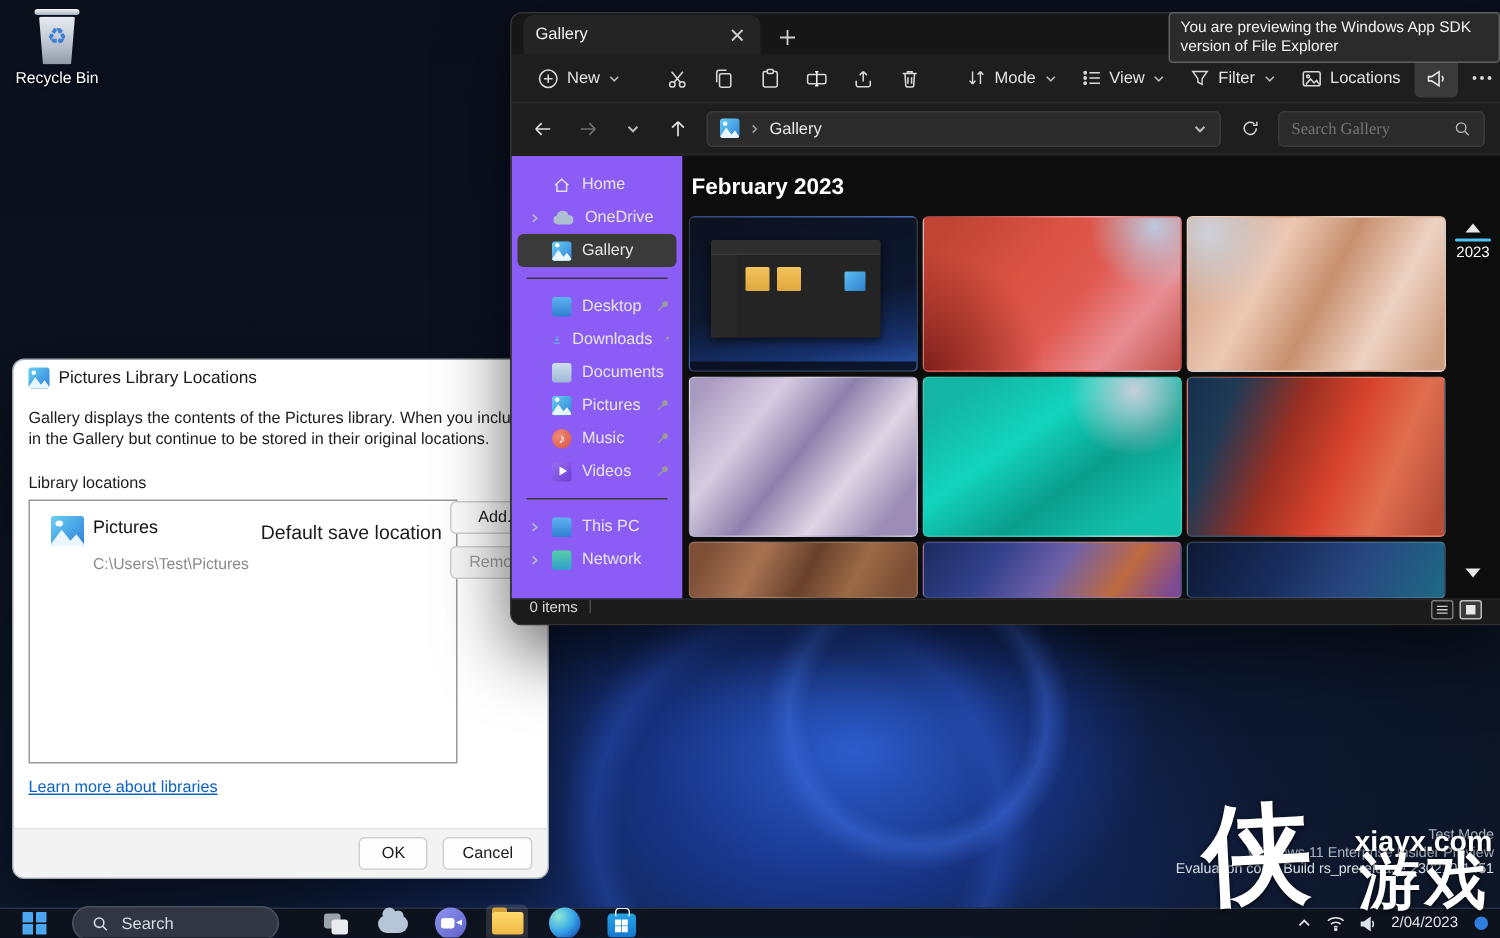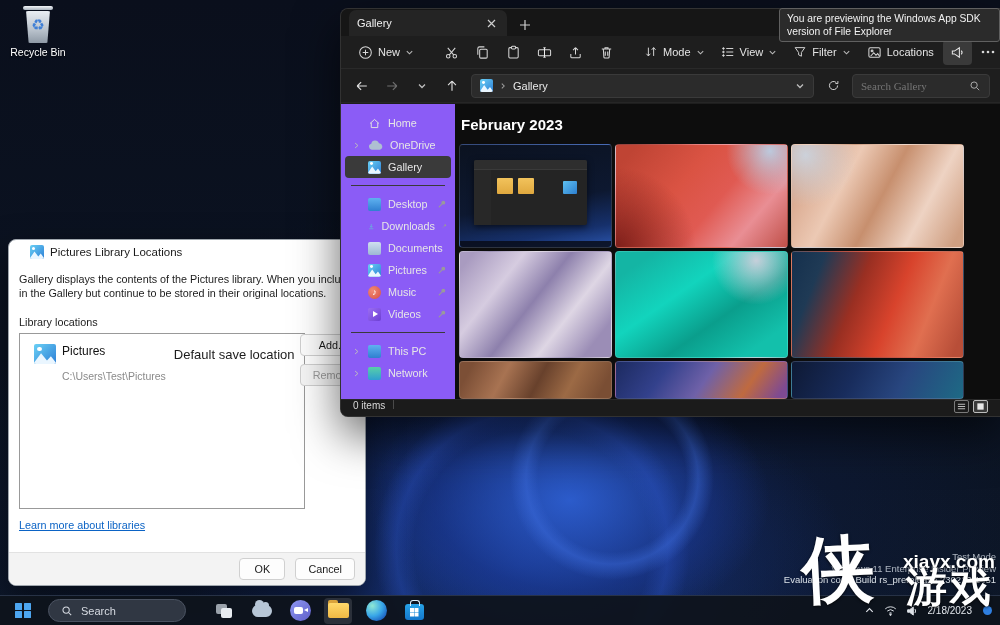--- a/index.html
+++ b/index.html
@@ -16,21 +16,21 @@
       radial-gradient(ellipse 700px 400px at 470px 520px, rgba(18,38,100,.55), rgba(10,16,30,0) 78%),
       linear-gradient(180deg,#0a0f1c 0%,#0b1322 55%,#0d1728 100%);}
   .recycle-bin{position:absolute;left:2px;top:6px;width:72px;text-align:center;cursor:default}
   .bin-cup{width:26px;height:32px;margin:0 auto;background:linear-gradient(180deg,#e9edf2,#b9c2cc 60%,#8f9aa6);border-radius:3px 3px 5px 5px;clip-path:polygon(4% 0,96% 0,86% 100%,14% 100%);position:relative}
   .bin-lid{width:30px;height:4px;margin:0 auto 1px;background:linear-gradient(180deg,#f2f5f8,#aab4bf);border-radius:2px}
   .bin-cup span{position:absolute;left:0;right:0;top:6px;font-size:15px;color:#3f7fd6;line-height:1}
   .bin-label{margin-top:3px;font-size:10.5px;color:#fff;text-shadow:0 1px 2px rgba(0,0,0,.8)}
 
   
   .dlg{position:absolute;left:8px;top:239px;width:358px;height:347px;background:#fff;border:1px solid #9fa6ad;border-radius:8px;box-shadow:0 14px 34px rgba(0,0,0,.5);z-index:10;overflow:hidden}
-  .dlg-title{display:flex;align-items:center;gap:6px;height:24px;padding:0 21px;font-size:11.5px;color:#1b1b1b}
+  .dlg-title{display:flex;align-items:center;gap:6px;height:24px;padding:0 10px;font-size:11.5px;color:#1b1b1b}
   .pic-ico{display:inline-block;position:relative;background:linear-gradient(135deg,#6ad0f5,#2d7fd6);border-radius:2px;overflow:hidden;flex:none}
   .pic-ico::before{content:"";position:absolute;width:22%;height:22%;border-radius:50%;background:#fff;left:14%;top:14%}
   .pic-ico::after{content:"";position:absolute;left:-6%;right:-6%;bottom:-2%;height:62%;background:#eaf6ff;clip-path:polygon(0 100%,34% 10%,58% 68%,74% 34%,100% 100%)}
   .i14{width:14px;height:14px}.i13{width:13px;height:13px}.i20{width:22px;height:20px}
   .dlg-body{padding:8px 10px 0}
   .dlg-h1{font-size:15px;color:#1f635a;font-weight:400;margin:6px 0 12px}
   .dlg-p{font-size:10.8px;color:#1c1c1c;line-height:14px;white-space:nowrap;overflow:hidden}
   .dlg-label{font-size:10.8px;color:#1c1c1c;margin:16px 0 5px}
   .dlg-list{position:relative;width:286px;height:176px;border:1px solid #999;background:#fff}
   .dlg-item{display:flex;align-items:flex-start;gap:8px;padding:10px 6px 0 42px}
@@ -94,21 +94,21 @@
   .x-status{position:absolute;left:0;right:0;bottom:0;height:17px;background:#1b1b1b;border-top:1px solid rgba(255,255,255,.06);display:flex;align-items:flex-start;padding:0 12px;font-size:10px;color:#d8d8d8;gap:8px}
   .st-div{width:1px;height:9px;background:#4a4a4a}
   .st-views{margin-left:auto;display:flex;gap:4px}
   .st-vbtn{width:15px;height:13px;border:1px solid #7a7a7a;border-radius:2px;display:flex;align-items:center;justify-content:center}
   .st-vbtn.on{background:#3a3a3a;border-color:#bdbdbd}
 
   
   .tip{position:absolute;left:779px;top:8px;width:221px;background:#2b2b2b;border:1px solid #606060;border-radius:3px;padding:3px 7px;font-size:10.3px;line-height:13px;color:#f2f2f2;z-index:30}
 
   
-  .bar{position:absolute;left:0;right:0;bottom:0;height:30px;background:rgba(14,19,28,.94);border-top:1px solid rgba(90,110,150,.35);display:flex;align-items:center;padding:0 8px;z-index:40}
+  .bar{position:absolute;left:0;right:0;bottom:0;height:20px;background:rgba(14,19,28,.94);border-top:1px solid rgba(90,110,150,.35);display:flex;align-items:center;padding:0 8px;z-index:40}
   .tb-start{width:30px;height:26px;display:flex;align-items:center;justify-content:center;border-radius:4px}
   .winlogo{display:grid;grid-template-columns:7px 7px;grid-template-rows:7px 7px;gap:1.5px}
   .winlogo i{background:#4da6f0;border-radius:.5px}
   .tb-search{height:23px;min-width:138px;border-radius:12px;background:#303743;border:1px solid #4a5261;display:flex;align-items:center;gap:8px;padding:0 12px;margin:0 10px;color:#d7dbe2;font-size:11px}
   .tb-apps{display:flex;align-items:center;gap:10px;margin-left:14px}
   .tb-app{width:28px;height:26px;display:flex;align-items:center;justify-content:center;border-radius:4px;position:relative}
   .tb-app.active{background:rgba(255,255,255,.12)}
   .tv{position:relative;width:16px;height:14px}
   .tv::before{content:"";position:absolute;left:0;top:0;width:11px;height:10px;background:#9aa2ab;border-radius:2px}
   .tv::after{content:"";position:absolute;right:0;bottom:0;width:11px;height:10px;background:#e8ecf1;border-radius:2px}
@@ -466,20 +466,26 @@
         </div>
         <div class="thumb" style="background:radial-gradient(circle at 90% 6%,#bcc9dd 0%,rgba(188,201,221,0) 24%),radial-gradient(circle at 0% 100%,#7e1f1a 0%,rgba(126,31,26,0) 40%),linear-gradient(130deg,#bf4434 8%,#da5343 38%,#e05a52 58%,#e98e94 78%,#c05049 100%)"></div>
         <div class="thumb" style="background:radial-gradient(circle at 8% 10%,#ccd1da 0%,rgba(204,209,218,0) 28%),linear-gradient(118deg,#d5a287 8%,#ecc9b4 32%,#c78f6e 52%,#eed3c3 74%,#cf9f82 95%)"></div>
         <div class="thumb" style="background:linear-gradient(128deg,#a99bc0 6%,#d6cce0 28%,#8d80ac 48%,#ded6e4 68%,#9b8db6 88%)"></div>
         <div class="thumb" style="background:radial-gradient(circle at 82% 8%,#c6cfda 0%,rgba(198,207,218,0) 26%),linear-gradient(145deg,#14b5a4 12%,#12d4bd 38%,#0a9e8c 62%,#13c0ab 86%)"></div>
         <div class="thumb" style="background:linear-gradient(112deg,#15304d 0%,#1f3a55 16%,#992f22 38%,#d8432c 58%,#e06f50 76%,#b84e38 95%)"></div>
         <div class="thumb" style="background:linear-gradient(118deg,#7c4f36 8%,#a87352 30%,#68412c 52%,#9c6a45 72%,#7a4e34 92%)"></div>
         <div class="thumb" style="background:linear-gradient(125deg,#1c2a60 0%,#33418c 28%,#6f61a8 52%,#bf6a40 76%,#7e4a92 95%)"></div>
         <div class="thumb" style="background:linear-gradient(118deg,#0e1934 0%,#182c5c 36%,#28467f 64%,#1e6a85 100%)"></div>
       </div>
+      <div class="rail">
+        <div class="tri-up"></div>
+        <div class="rail-mark"></div>
+        <div class="rail-year">2023</div>
+        <div class="tri-dn"></div>
+      </div>
     </div>
   </div>
 
   <div class="x-status">
     <span>0 items</span>
     <span class="st-div"></span>
     <span class="st-views">
       <span class="st-vbtn">
         <svg class="ico" width="9" height="9" viewBox="0 0 10 10" stroke="#cfcfcf" stroke-width="1">
             <path d="M1 2.5h8M1 5h8M1 7.5h8" fill="none"></path>
@@ -540,21 +546,21 @@
       </svg>
     <svg class="ico" width="13" height="11" viewBox="0 0 16 13" fill="none" stroke="#dfe3e8" stroke-width="1.2">
         <path d="M1.5 4.5a9.5 9.5 0 0 1 13 0M4 7.2a6 6 0 0 1 8 0M6.5 9.8a2.5 2.5 0 0 1 3 0"></path>
         <circle cx="8" cy="11.6" r="0.9" fill="#dfe3e8"></circle>
       </svg>
     <svg class="ico" width="13" height="12" viewBox="0 0 16 14" fill="none" stroke="#dfe3e8" stroke-width="1.2">
         <path d="M2 5.5v3h2.3L9 12V2L4.3 5.5z" fill="#dfe3e8"></path>
         <path d="M11 4.5a4.5 4.5 0 0 1 0 5"></path>
       </svg>
     <div class="tray-date">
-      <div>2/18/2023</div>
+      <div>2/04/2023</div>
     </div>
     <span class="tray-dot"></span>
   </div>
 </div>
 
 <div class="wm-lines">
   <div>Test Mode</div>
   <div>Windows 11 Enterprise Insider Preview</div>
   <div class="b">Evaluation copy. Build rs_prerelease.230210-1451</div>
 </div>

